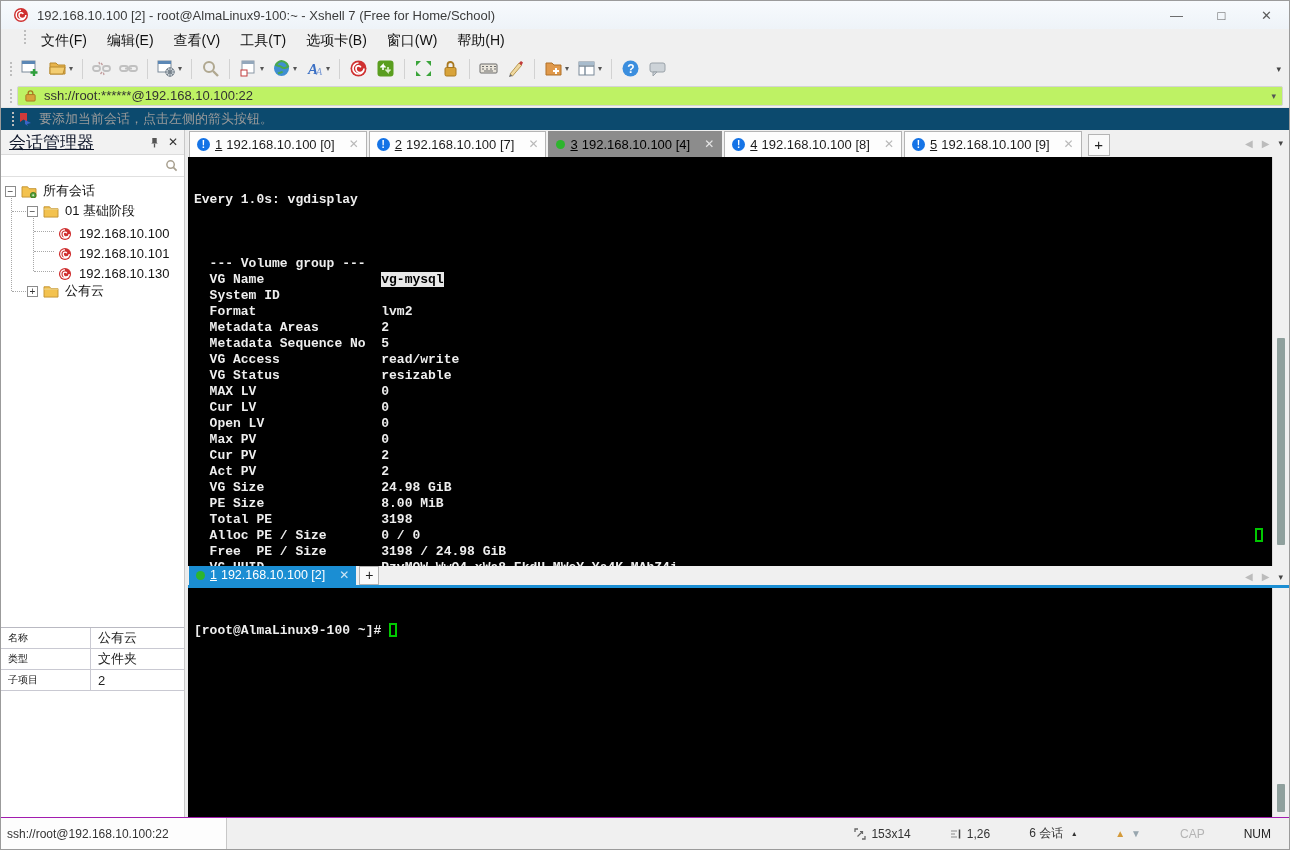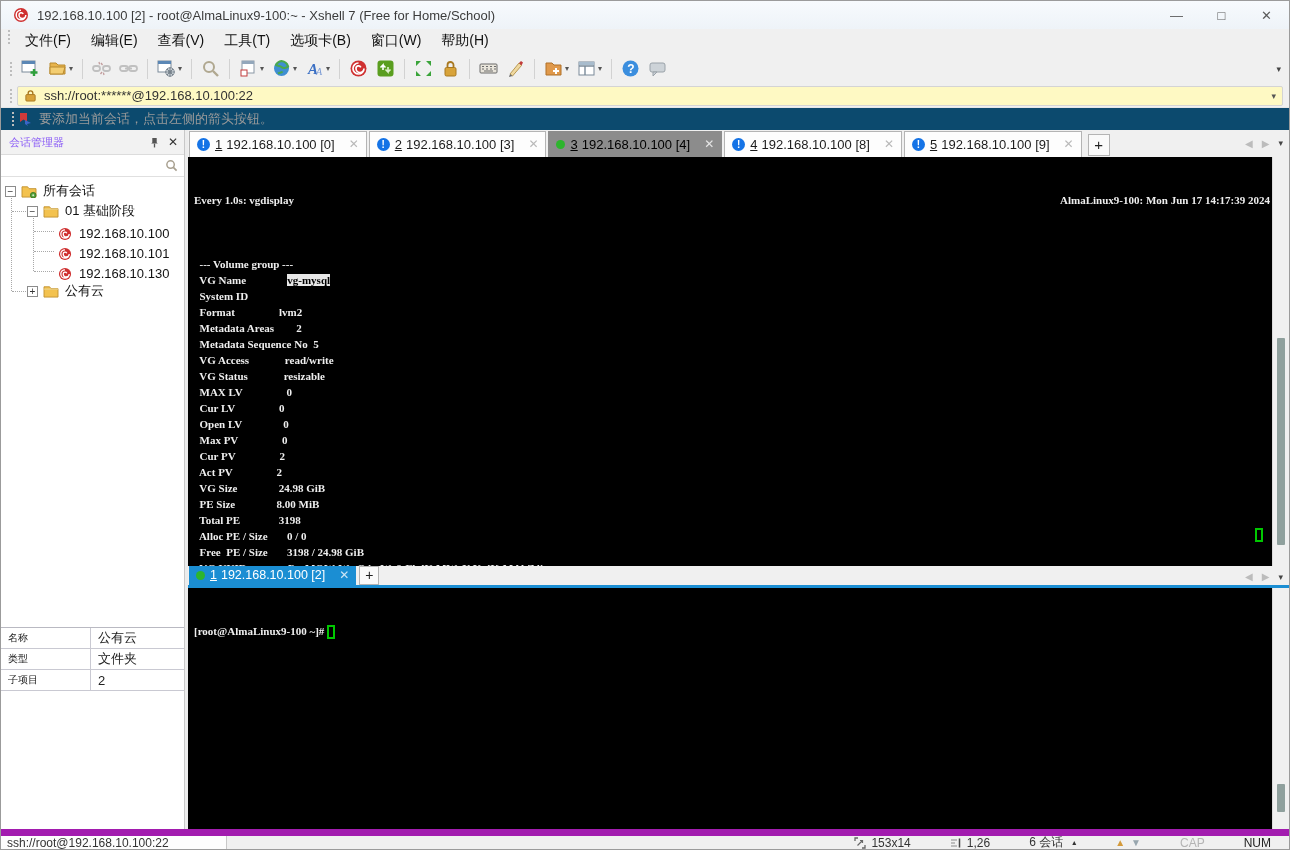--- a/index.html
+++ b/index.html
@@ -11,60 +11,60 @@
   
   .titlebar { position:absolute; top:0; left:0; right:0; height:28px;
               background:linear-gradient(#f7fafd,#eef3f8); display:flex; align-items:center; }
   .titlebar .appicon { width:16px; height:16px; margin:0 8px 0 12px; }
   .title-text { font-size:13px; color:#3c3c3c; }
   .win-controls { margin-left:auto; display:flex; height:100%; }
   .win-btn { width:45px; height:100%; display:flex; align-items:center; justify-content:center;
              color:#5a5a5a; font-size:13px; }
 
   
-  .menubar { position:absolute; top:28px; left:0; right:0; height:24px; background:#f0f0f0;
+  .menubar { position:absolute; top:28px; left:16px; right:0; height:24px; background:#f0f0f0;
              display:flex; align-items:flex-start; padding-left:6px; }
   .menu-item { padding:3px 10px; font-size:14px; color:#111; }
   .grip { width:4px; height:16px; margin-right:4px;
           background-image:radial-gradient(circle,#bdbdbd 1px,transparent 1.2px);
           background-size:4px 4px; }
 
   
   .toolbar { position:absolute; top:52px; left:0; right:0; height:31px; background:#f0f0f0;
              display:flex; align-items:center; padding-left:8px; }
   .tbtn { height:24px; display:flex; align-items:center; padding:0 3px; margin:0 1px; }
   .tbtn svg { width:19px; height:19px; }
   .caret { font-size:8px; color:#555; margin-left:2px; }
   .tsep { width:1px; height:20px; background:#d2d2d2; margin:0 5px; }
   .toolbar-overflow { margin-left:auto; margin-right:8px; color:#444; font-size:9px; }
   .disabled { opacity:.55; filter:grayscale(.4); }
 
   
   .addressbar { position:absolute; top:83px; left:0; right:0; height:23px; background:#f0f0f0;
                 display:flex; align-items:center; padding:0 6px 0 8px; }
-  .addr-field { flex:1; height:20px; background:#fef9c3; border:1px solid #d4d4d4; border-radius:2px;
+  .addr-field { flex:1; height:20px; background:#bef264; border:1px solid #d4d4d4; border-radius:2px;
                 display:flex; align-items:center; padding:0 6px; }
   .addr-field svg { width:13px; height:13px; margin-right:7px; }
   .addr-text { font-size:13px; color:#333; }
   .addr-caret { margin-left:auto; font-size:9px; color:#555; }
 
   
   .noticebar { position:absolute; top:106px; left:0; right:0; height:23px; background:#0c4a6e;
                border-top:1px solid #e6e6e6; display:flex; align-items:center; padding-left:10px; }
   .noticebar svg { width:13px; height:14px; margin-right:7px; }
   .notice-text { font-size:13px; color:#9a9a9a; }
 
   
   .main { position:absolute; top:129px; bottom:20px; left:0; right:0; display:flex; }
 
   
   .sidebar { position:relative; width:184px; background:#fff; border-right:1px solid #c8c8c8; }
   .sm-header { height:25px; background:#f2f2f2; border-bottom:1px solid #dcdcdc;
                display:flex; align-items:center; padding:0 6px 0 8px; }
-  .sm-title { font-size:11px; color:#8b5cf6; }
+  .sm-title { font-size:17px; color:#0f172a;text-decoration:underline; }
   .sm-tools { margin-left:auto; display:flex; align-items:center; gap:8px; }
   .sm-tools svg { width:11px; height:11px; }
   .sm-close { font-size:12px; font-weight:bold; color:#333; }
   .sm-search { height:22px; border-bottom:1px solid #e0e0e0; display:flex; align-items:center; }
   .sm-search input { flex:1; border:none; outline:none; height:100%; padding:0 4px; font-size:12px; }
   .sm-search svg { width:13px; height:13px; margin-right:6px; }
   .tree { position:relative; padding-top:4px; }
   .trow { height:20px; display:flex; align-items:center; font-size:13px; color:#111; position:relative; z-index:2; }
   .trow.lv0 { padding-left:4px; } .trow.lv1 { padding-left:26px; } .trow.lv2 { padding-left:56px;align-items:flex-end; }
   .expander { width:11px; height:11px; border:1px solid #8c8c8c; background:#fff; color:#333;
@@ -103,21 +103,21 @@
               font-size:15px; color:#222; }
   .tab-nav { position:absolute; right:6px; top:0; bottom:0; display:flex; align-items:center; gap:9px; }
   .tab-arrow { color:#bcbcbc; font-size:10px; }
   .tab-menu-caret { color:#444; font-size:9px; }
 
   
   .term-wrap { display:flex; background:#000; }
   .term-top { height:409px; }
   .term-bottom { height:243px; }
   .term { flex:1; position:relative; padding:3px 2px 16px 6px; overflow:hidden;
-          font-family:Liberation Serif, serif; font-size:11px; font-weight:bold;
+          font-family:Liberation Mono, monospace; font-size:13px; font-weight:bold;
           color:#eeeeee; line-height:16px; white-space:pre; }
   .tline { height:16px; }
   .hl { background:#e8e8e8; color:#000; }
   .term-header { display:flex; justify-content:space-between; height:16px; }
   .cursor-block { display:inline-block; width:8px; height:14px; border:2px solid #00c800;
                   vertical-align:middle; }
   .cursor-abs { position:absolute; right:9px; top:371px; }
   .vscroll { width:17px; background:#f0f0f0; position:relative; flex:none; border-left:1px solid #dcdcdc; }
   .vthumb { position:absolute; left:4px; width:8px; background:#8fa09d; border-radius:1px; }
 
@@ -126,22 +126,22 @@
              padding-left:1px; }
   .tabbar2 .blue-line { position:absolute; left:0; right:0; bottom:0; height:3px; background:#1b8ed3; }
   .tab2 { height:19px; display:flex; align-items:center; padding:0 7px; font-size:12.5px; }
   .tab2.active { background:#1b8ed3; color:#fff; }
   .tab2 .tab-close { color:#cfe6f5; margin-left:2px; }
   .tab2 .tab-label { margin-right:12px; }
   .tab2-plus { width:20px; height:19px; background:#fafafa; border:1px solid #b4b4b4; margin-left:3px;
                display:flex; align-items:center; justify-content:center; font-size:14px; color:#222; }
 
   
-  .statusbar { position:absolute; bottom:0; left:0; right:0; height:20px; background:#f0f0f0;
-               border-top:7px solid #a21caf; display:flex; align-items:center; font-size:12px; color:#333; }
+  .statusbar { position:absolute; bottom:0; left:0; right:0; height:32px; background:#f0f0f0;
+               border-top:1px solid #a21caf; display:flex; align-items:center; font-size:12px; color:#333; }
   .sb-url { width:226px; height:100%; background:#fdfdfd; border-right:1px solid #c8c8c8;
             display:flex; align-items:center; padding-left:6px; }
   .sb-right { margin-left:auto; display:flex; align-items:center; gap:39px; padding-right:18px; }
   .sb-item { display:flex; align-items:center; gap:5px; }
   .sb-item svg { width:12px; height:12px; }
   .sb-cap { color:#b4b4b4; }
   .sb-num { color:#222; }
   .pane-arrows { display:flex; gap:6px; font-size:10px; }
   .arr-up { color:#d49a3a; } .arr-down { color:#98a6ae; }
   .sess-caret { font-size:8px; color:#333; margin-left:4px; }
@@ -450,21 +450,21 @@
       <div class="tabbar">
         <div class="tab">
             <span class="tab-ic alert">!</span>
             <span class="tab-num">1</span>
             <span class="tab-label">192.168.10.100 [0]</span>
             <span class="tab-close">✕</span>
           </div>
           <div class="tab">
             <span class="tab-ic alert">!</span>
             <span class="tab-num">2</span>
-            <span class="tab-label">192.168.10.100 [3]</span>
+            <span class="tab-label">192.168.10.100 [7]</span>
             <span class="tab-close">✕</span>
           </div>
           <div class="tab active">
             <span class="tab-ic green"></span>
             <span class="tab-num">3</span>
             <span class="tab-label">192.168.10.100 [4]</span>
             <span class="tab-close">✕</span>
           </div>
           <div class="tab">
             <span class="tab-ic alert">!</span>
@@ -483,21 +483,20 @@
           <span class="tab-arrow">◀</span>
           <span class="tab-arrow">▶</span>
           <span class="tab-menu-caret">▾</span>
         </div>
       </div>
 
       <div class="term-wrap term-top">
         <div class="term">
           <div class="term-header">
             <span>Every 1.0s: vgdisplay</span>
-            <span>AlmaLinux9-100: Mon Jun 17 14:17:39 2024</span>
           </div>
           <div><div class="tline">&nbsp;</div><div class="tline"><span>  --- Volume group ---</span></div><div class="tline"><span>  VG Name               </span><span class="hl">vg-mysql</span></div><div class="tline"><span>  System ID</span></div><div class="tline"><span>  Format                lvm2</span></div><div class="tline"><span>  Metadata Areas        2</span></div><div class="tline"><span>  Metadata Sequence No  5</span></div><div class="tline"><span>  VG Access             read/write</span></div><div class="tline"><span>  VG Status             resizable</span></div><div class="tline"><span>  MAX LV                0</span></div><div class="tline"><span>  Cur LV                0</span></div><div class="tline"><span>  Open LV               0</span></div><div class="tline"><span>  Max PV                0</span></div><div class="tline"><span>  Cur PV                2</span></div><div class="tline"><span>  Act PV                2</span></div><div class="tline"><span>  VG Size               24.98 GiB</span></div><div class="tline"><span>  PE Size               8.00 MiB</span></div><div class="tline"><span>  Total PE              3198</span></div><div class="tline"><span>  Alloc PE / Size       0 / 0</span></div><div class="tline"><span>  Free  PE / Size       3198 / 24.98 GiB</span></div><div class="tline"><span>  VG UUID               PzvMOW-WwQ4-xWa8-FkdU-MWcY-Ya4K-MAhZ4i</span></div></div>
           <span class="cursor-block cursor-abs"></span>
         </div>
         <div class="vscroll">
           <div class="vthumb" style="top:181px; height:207px;"></div>
         </div>
       </div>
 
       <div class="tabbar2">

